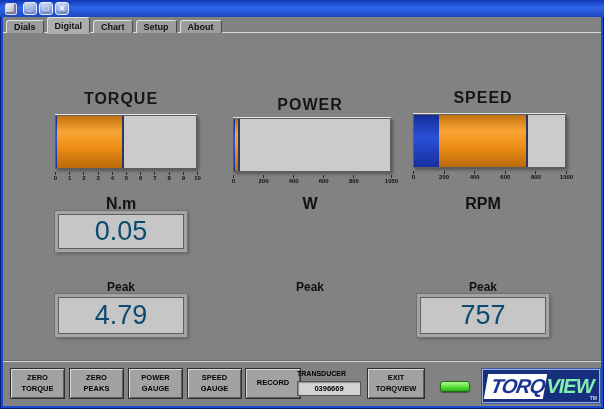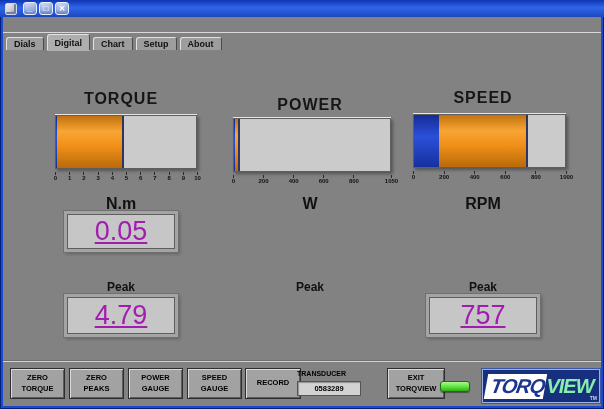--- a/index.html
+++ b/index.html
@@ -15,45 +15,45 @@
     box-shadow:inset -2px -2px 0 #7a7a99;}
   .title-text{color:#fff;font-size:11px;font-weight:bold;text-shadow:1px 1px 1px #062a86;flex:1;}
   .winbtn{width:14px;height:13px;margin-left:2px;border:1px solid #e8eefb;border-radius:3px;
     background:linear-gradient(160deg,#d4dff6 0%,#9db2e2 55%,#8099d4 100%);
     color:#fff;font-size:8px;font-weight:bold;line-height:11px;text-align:center;
     box-shadow:inset 0 -2px 2px #6d85c4;}
   
   .content{position:absolute;top:17px;left:3px;right:3px;bottom:3px;background:#828282;overflow:hidden;}
   .panel-edge{position:absolute;top:15px;left:0;right:0;height:1px;background:#d9d9d9;}
   
-  .tabs{position:absolute;top:0;left:3px;display:flex;align-items:flex-end;height:33px;z-index:2;}
+  .tabs{position:absolute;top:0;left:3px;display:flex;align-items:flex-end;height:16px;z-index:2;}
   .tab{height:13px;padding:0 7px;margin-right:3px;background:#9d9d9d;
     border:1px solid #4a4a4a;border-top-color:#e2e2e2;border-left-color:#e2e2e2;border-bottom:none;
     border-radius:3px 3px 0 0;font-size:9px;font-weight:bold;color:#111;
     display:flex;align-items:center;}
   .tab.active{height:16px;background:#aeaeae;box-shadow:0 1px 0 #aeaeae;}
   
   .col{position:absolute;top:70px;height:252px;}
   .gtitle{position:absolute;width:100%;text-align:center;font-size:16px;font-weight:bold;
     color:#161616;letter-spacing:1px;}
   .gauge{position:absolute;height:54px;background:#cbcbcb;border:1px solid #5e5e5e;
     box-shadow:0 -1px 0 #e6e6e6,2px 2px 3px rgba(0,0,0,.35);display:flex;overflow:hidden;}
   .fill-value{height:100%;background:linear-gradient(180deg,#142c96 0%,var(--bar-current,#2b50d8) 42%,#15309f 100%);}
   .fill-peak{height:100%;border-right:2px solid #2e3560;
     background:linear-gradient(180deg,#c1720e 0%,#f8a535 30%,var(--bar-peak,#f09018) 58%,#b96a0a 100%);}
   .ticks{position:absolute;height:12px;}
   .tick{position:absolute;top:0;width:1px;height:3px;background:#2a2a2a;}
   .tick span{position:absolute;top:3px;left:50%;transform:translateX(-50%);
     font-size:6px;font-weight:bold;color:#111;white-space:nowrap;}
   .unit{position:absolute;top:108px;width:100%;text-align:center;font-size:16px;font-weight:bold;color:#111;}
-  .display{position:absolute;left:50%;transform:translateX(-50%);width:108px;
+  .display{position:absolute;left:50%;transform:translateX(-50%);width:126px;
     background:#c6c6c6;border:1px solid #5f5f5f;
     box-shadow:0 0 0 3px #a4a4a4,0 0 0 4px #6f6f6f,2px 2px 3px 3px rgba(0,0,0,.25);
     display:flex;align-items:center;justify-content:center;
-    font-size:27px;color:#a21caf;text-decoration:underline;}
+    font-size:27px;color:#0c4a6e;}
   .display.value{top:127px;height:35px;}
   .display.peak{top:210px;height:37px;}
   .peak-label{position:absolute;top:193px;width:100%;text-align:center;font-size:12px;font-weight:bold;color:#111;}
   
   .toolbar-sep{position:absolute;left:0;right:0;top:343px;height:2px;
     border-top:1px solid #6f6f6f;border-bottom:1px solid #d2d2d2;}
   .btn{position:absolute;top:351px;width:55px;height:31px;background:#a2a2a2;
     border:1px solid #2f2f2f;box-shadow:inset 1px 1px 0 #dadada,inset -1px -1px 0 #5c5c5c;
     font-size:7.5px;font-weight:bold;color:#000;text-align:center;white-space:pre-line;
     display:flex;align-items:center;justify-content:center;line-height:1.35;cursor:default;}
@@ -213,23 +213,23 @@
 TORQUE</div>
     <div class="btn" style="left:66px;">ZERO
 PEAKS</div>
     <div class="btn" style="left:125px;">POWER
 GAUGE</div>
     <div class="btn" style="left:184px;">SPEED
 GAUGE</div>
     <div class="btn" style="left:242px;width:56px;">RECORD</div>
 
     <div class="trans-label">TRANSDUCER</div>
-    <div class="trans-field">0583289</div>
-
-    <div class="btn" style="left:364px;width:58px;margin-left:20px;">EXIT
+    <div class="trans-field">0396669</div>
+
+    <div class="btn" style="left:364px;width:58px;">EXIT
 TORQVIEW</div>
 
     <div class="led"></div>
 
     <div class="logo">
       <span class="logo-torq">TORQ</span>
       <span class="logo-view">VIEW</span>
       <span class="logo-tm">TM</span>
     </div>
   </div>

